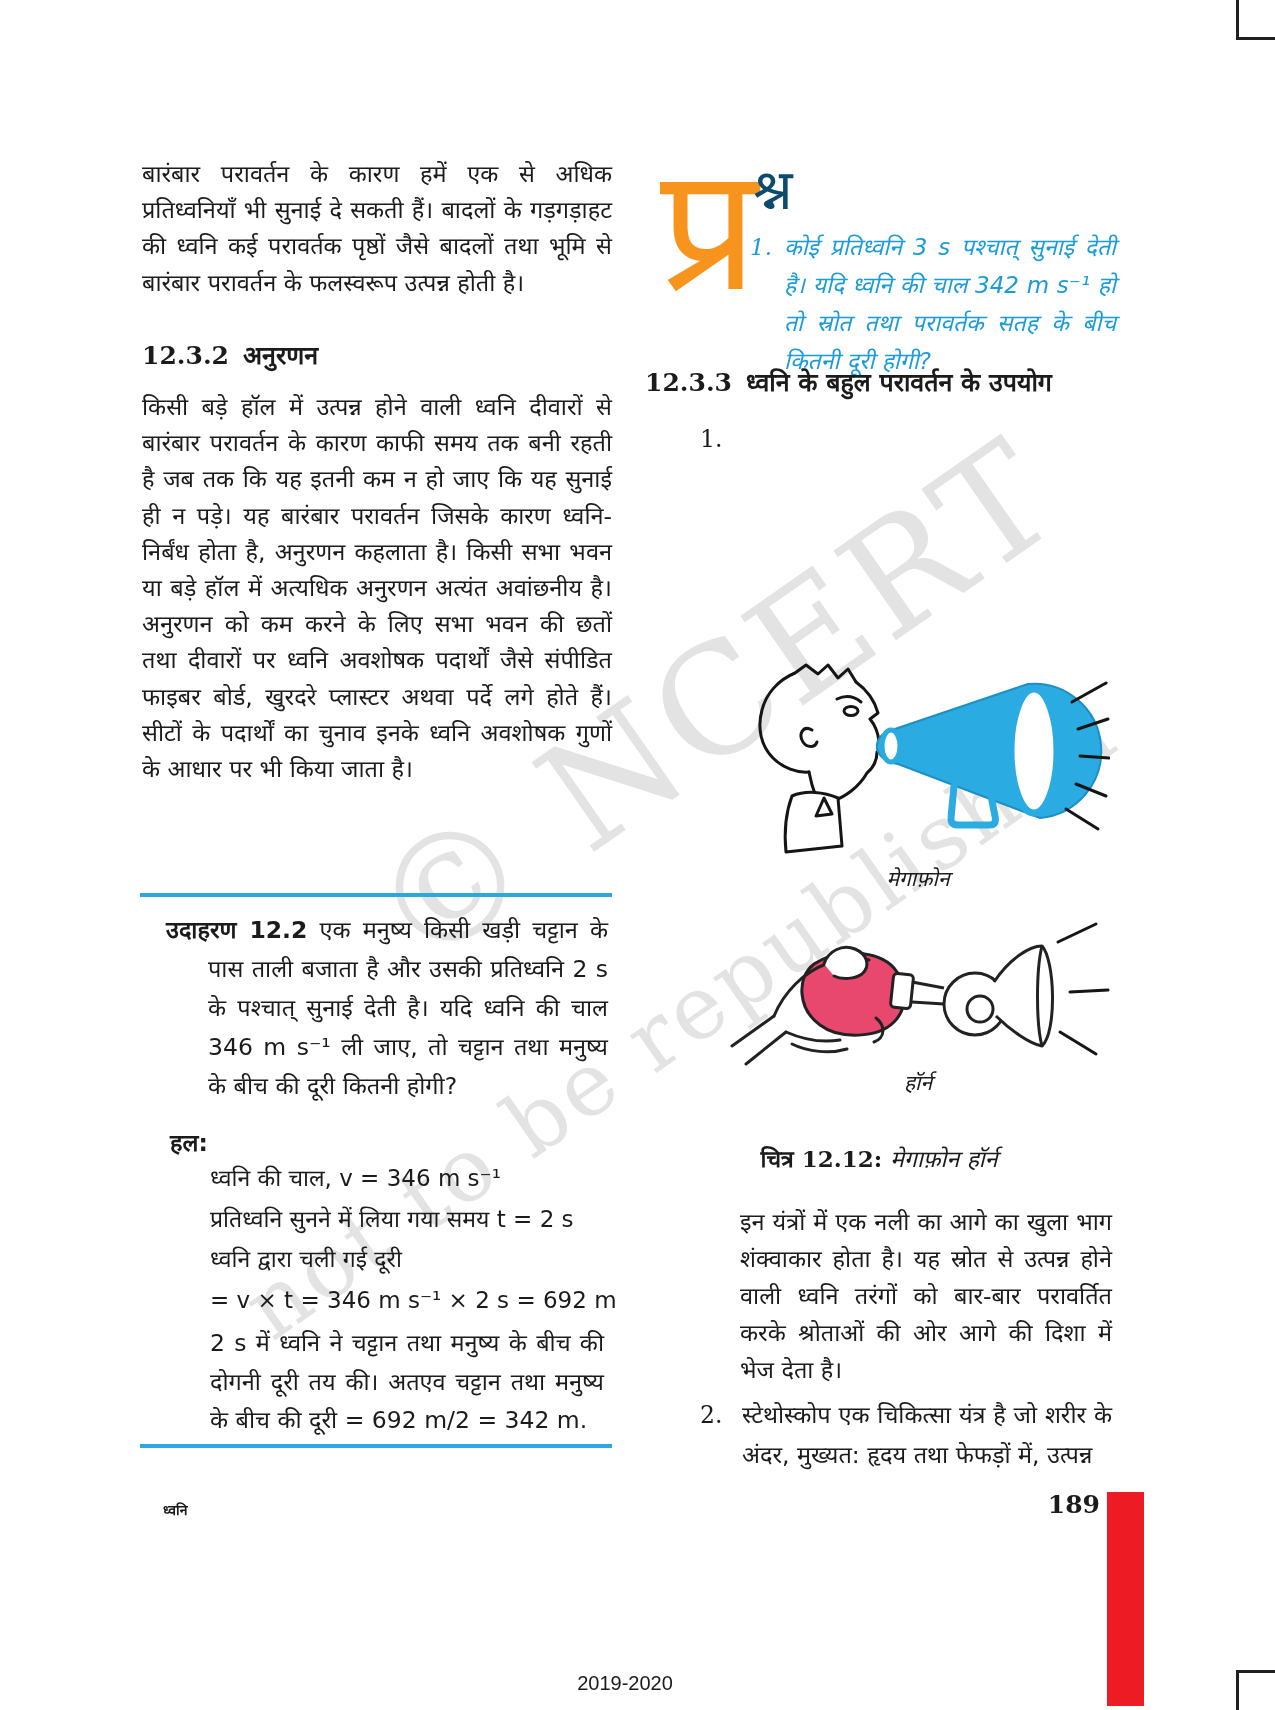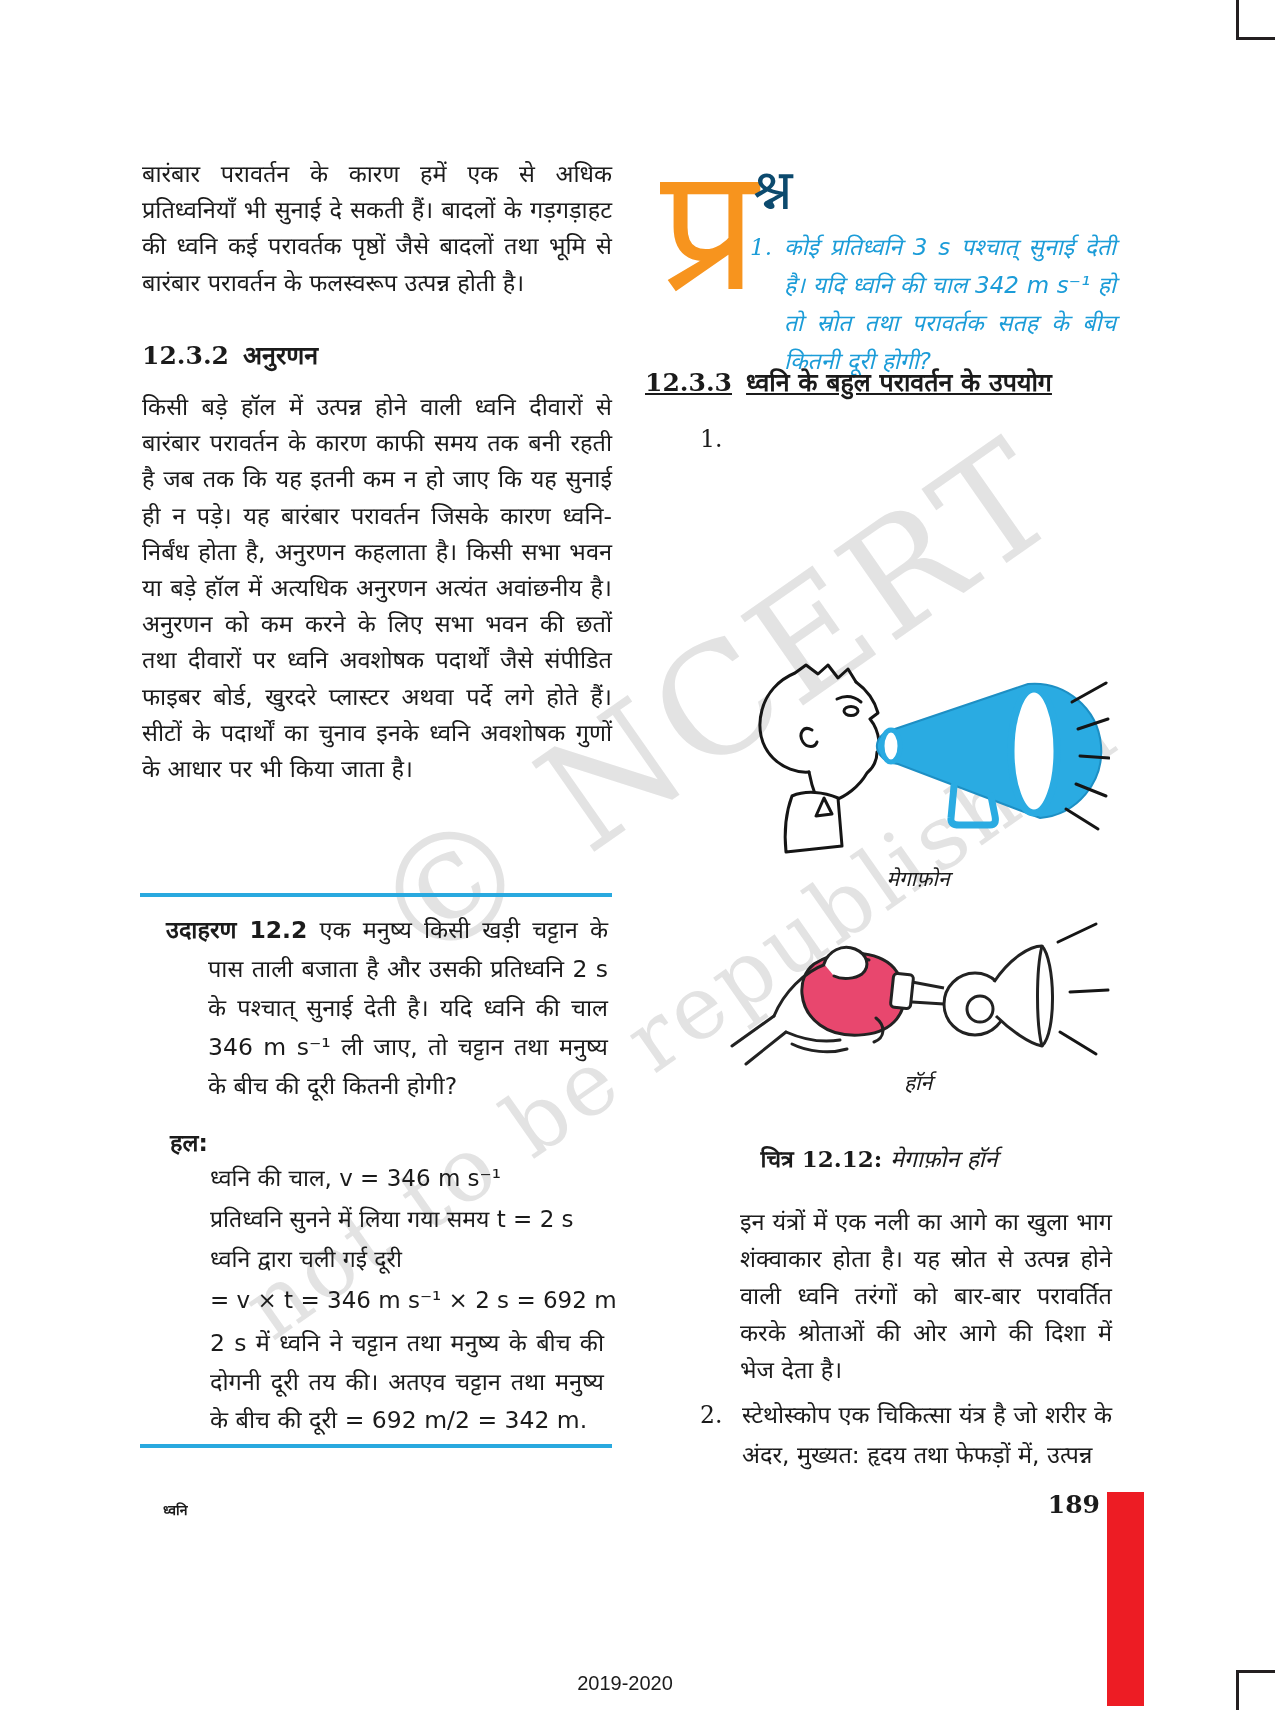--- a/index.html
+++ b/index.html
@@ -186,21 +186,21 @@
   </div>
 
   <div class="abs dropcap">प्र</div>
   <div class="abs dropcap-rest">श्न</div>
 
   <div class="abs question">
     <span class="qnum">1.</span>
     <span class="qtext">कोई प्रतिध्वनि 3 s पश्चात् सुनाई देती है। यदि ध्वनि की चाल 342 m s⁻¹ हो तो स्रोत तथा परावर्तक सतह के बीच कितनी दूरी होगी?</span>
   </div>
 
-  <div class="abs heading" style="left:645px;top:364px;text-decoration:underline;">
+  <div class="abs heading" style="left:645px;top:364px;">
     <span class="num">12.3.3</span><span>ध्वनि के बहुल परावर्तन के उपयोग</span>
   </div>
 
   <div class="abs item" style="left:700px;top:420px;width:412px;">
     <span class="inum">1.</span>
   </div>
 
   <svg class="abs" style="left:728px;top:646px;" width="382" height="222" viewBox="0 0 382 222">
 
     <g stroke="#151515" stroke-width="3" fill="none" stroke-linecap="round" stroke-linejoin="round">

